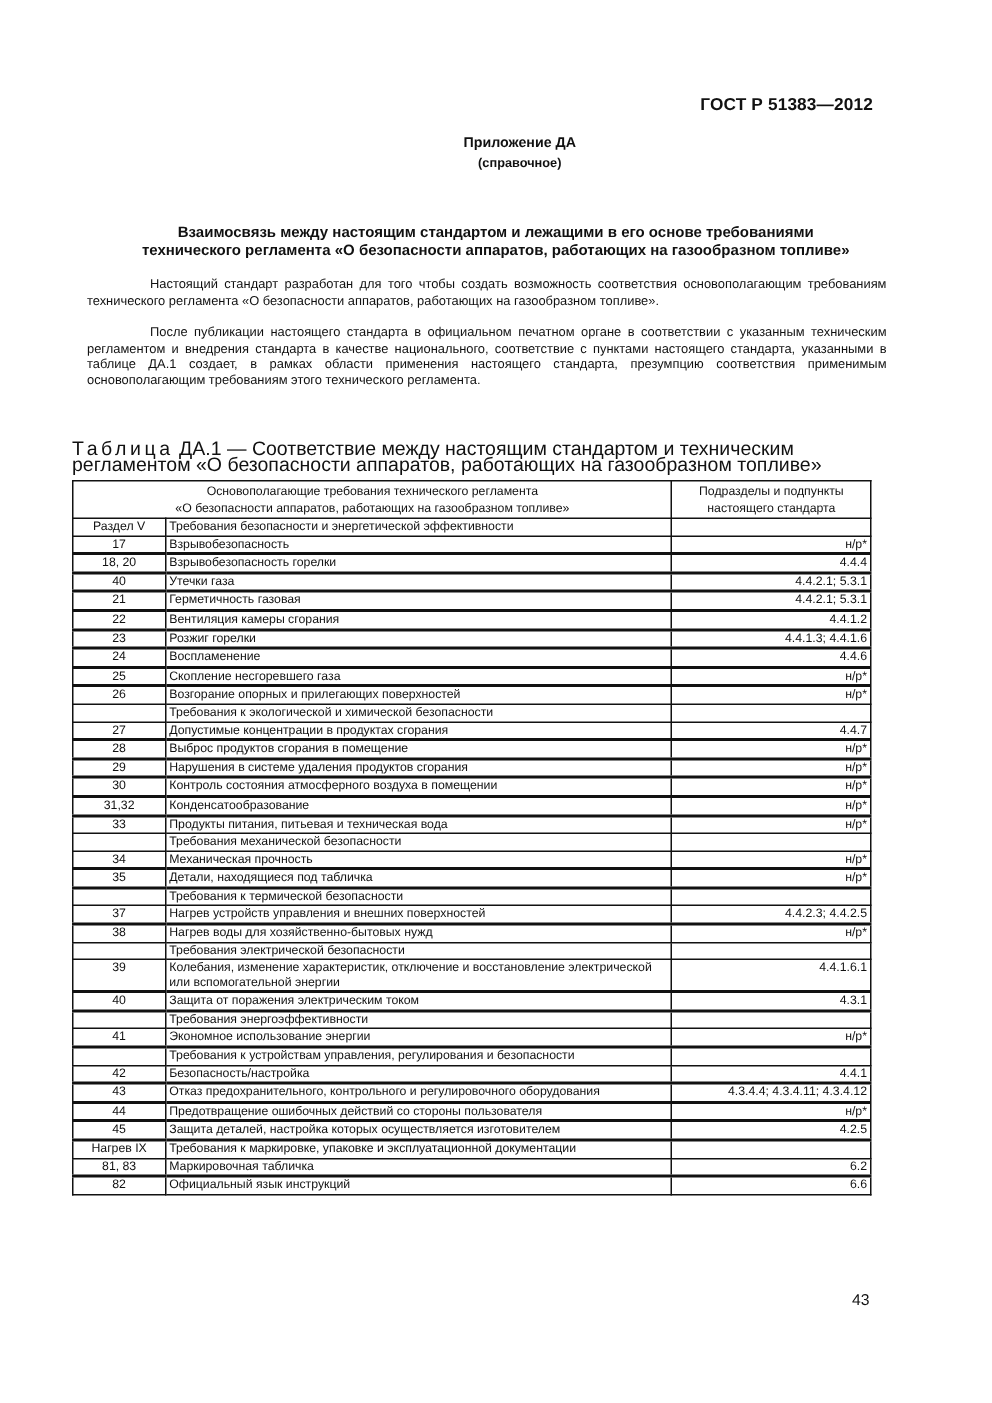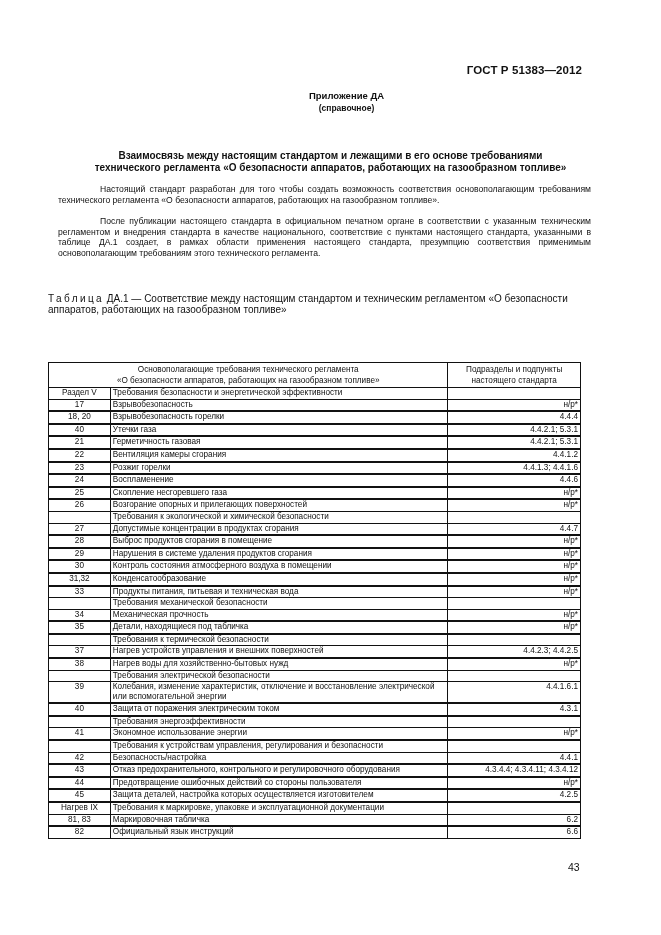--- a/index.html
+++ b/index.html
@@ -23,26 +23,26 @@
   .para {
     position: absolute; left: 48px; width: 533px;
     font-size: 8.6px; line-height: 10.6px; text-align: justify;
     text-indent: 42px;
     margin-left: 10px;
   }
   .p1 { top: 184px; }
   .p2 { top: 216px; }
   .caption {
     position: absolute; top: 294px; left: 48px; width: 533px;
-    font-size: 10px; line-height: 10.6px;
+    font-size: 13px; line-height: 10.6px;
   }
   .caption .spaced { letter-spacing: 2.4px; }
   table.req {
     position: absolute; top: 320px; left: 48px; width: 533px;
-    border-collapse: collapse; font-size: 8.2px; line-height: 10px; margin-top: 42px;
+    border-collapse: collapse; font-size: 8.2px; line-height: 10px;
   }
   table.req td, table.req th {
     border: 1px solid #111; padding: 0 2px; vertical-align: top;
     font-weight: normal; height: 10.6px;
   }
   table.req th { text-align: center; line-height: 11px; padding-top: 1px; padding-bottom: 1px; }
   td.num { text-align: center; width: 57px; }
   td.text { width: 334px; }
   td.ref { text-align: right; width: 128px; }
   tr.thick td { border-bottom: 2px solid #111; }

